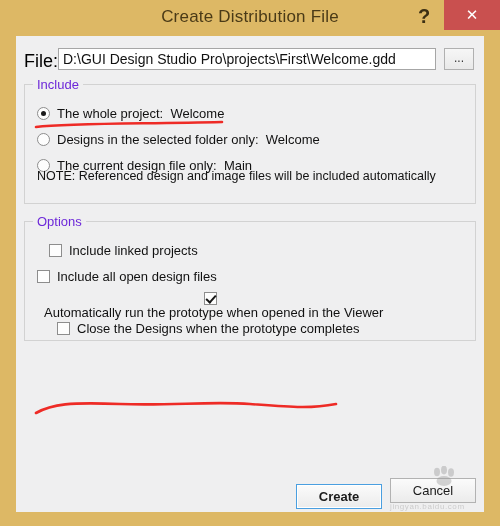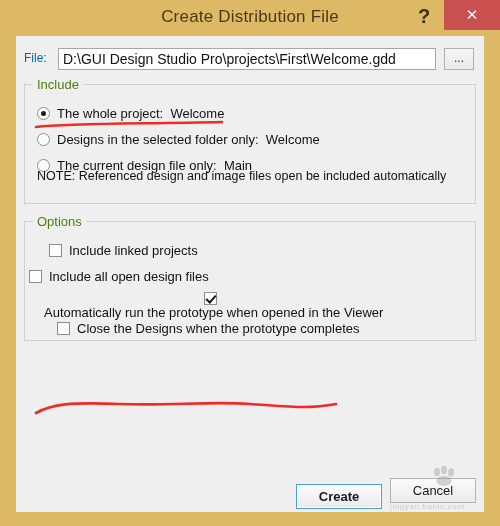--- a/index.html
+++ b/index.html
@@ -84,22 +84,22 @@
   .file-row {
     position: absolute;
     left: 8px;
     top: 12px;
     width: 452px;
     height: 24px;
   }
   .file-label {
     position: absolute;
     left: 0; top: 3px;
-    font-size: 12px;
-    color: #0369a1;
+    font-size: 18px;
+    color: #000000;
   }
   .file-input {
     position: absolute;
     left: 34px;
     top: 0;
     width: 378px;
     height: 22px;
     box-sizing: border-box;
     border: 1px solid #a6a6a6;
     background: #ffffff;
@@ -133,21 +133,21 @@
     border: 1px solid #d2d2d2;
     background: transparent;
   }
   .group-title {
     position: absolute;
     top: -8px;
     left: 8px;
     padding: 0 4px;
     background: #efeff0;
     font-size: 13px;
-    color: #4d7c0f;
+    color: #6d28d9;
   }
 
   #group-include { left: 8px; top: 48px;  width: 452px; height: 120px; }
   #group-options { left: 8px; top: 185px; width: 452px; height: 120px; }
   #group-package { left: 8px; top: 322px; width: 452px; height: 82px; }
 
   
   .opt-row {
     position: absolute;
     height: 20px;
@@ -331,32 +331,32 @@
       <div class="opt-row" style="left:12px; top:44px;">
         <span class="radio"></span>
         <span class="opt-label">Designs in the selected folder only:  Welcome</span>
       </div>
 
       <div class="opt-row" style="left:12px; top:70px;">
         <span class="radio"></span>
         <span class="opt-label">The current design file only:  Main</span>
       </div>
 
-      <div class="note">NOTE: Referenced design and image files open be included automatically</div>
+      <div class="note">NOTE: Referenced design and image files will be included automatically</div>
     </div>
 
     <div class="group" id="group-options">
       <div class="group-title">Options</div>
 
       <div class="opt-row" style="left:24px; top:18px;">
         <span class="checkbox"></span>
         <span class="opt-label">Include linked projects</span>
       </div>
 
-      <div class="opt-row" style="left:4px; top:44px;">
+      <div class="opt-row" style="left:12px; top:44px;">
         <span class="checkbox"></span>
         <span class="opt-label">Include all open design files</span>
       </div>
 
       <div class="opt-row" style="left:12px; top:70px;flex-direction:column;">
         <span class="checkbox checked"></span>
         <span class="opt-label">Automatically run the prototype when opened in the Viewer</span>
       </div>
 
       <div class="opt-row" style="left:32px; top:96px;">

